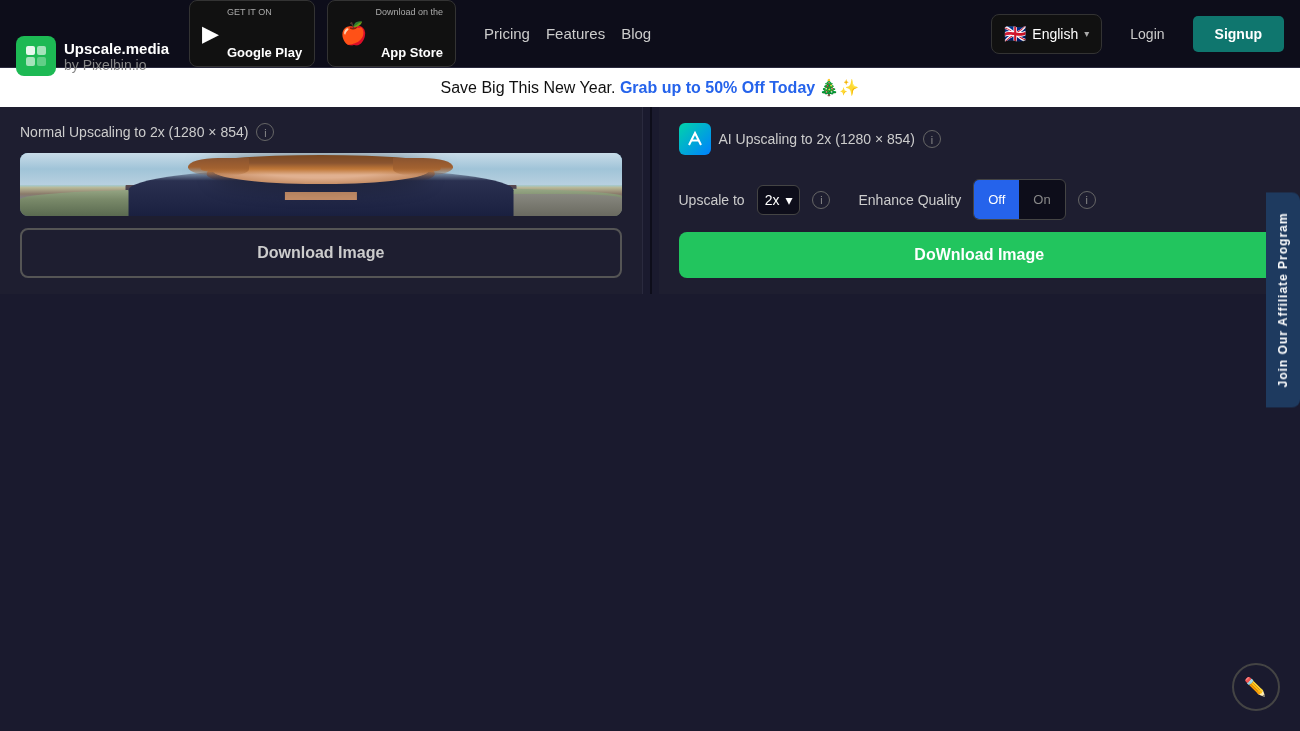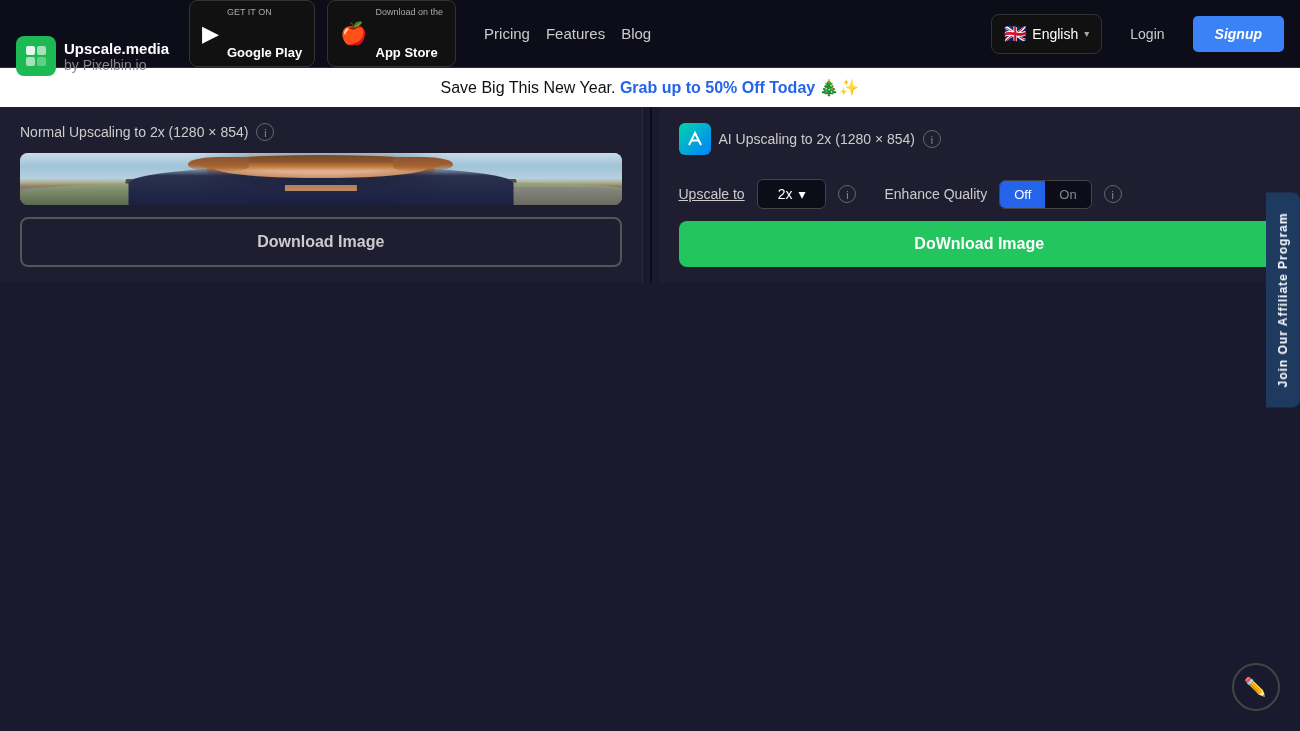--- a/index.html
+++ b/index.html
@@ -85,20 +85,21 @@
 
     .app-badge-small {
       color: #aaa;
       font-size: 9px;
     }
 
     .app-badge-large {
       color: white;
       font-size: 13px;
       font-weight: 600;
+      text-align: right;
     }
 
     .nav-links {
       display: flex;
       align-items: center;
       gap: 16px;
       margin-left: 16px;
       flex: 1;
     }
 
@@ -143,29 +144,28 @@
       color: #ccc;
       font-size: 14px;
       font-weight: 500;
       cursor: pointer;
       padding: 8px 16px;
       background: transparent;
       border: none;
     }
 
     .signup-btn {
-      background: #3b82f6;
+      background: #0f766e;
       color: white;
       font-size: 14px;
       font-weight: 600;
       padding: 10px 22px;
       border-radius: 5px;
       border: none;
       cursor: pointer;
-      font-style: italic;
     }
 
     
     .promo-banner {
       background: #fff;
       text-align: center;
       padding: 10px;
       font-size: 16px;
       color: #111;
     }
@@ -292,31 +292,30 @@
       display: flex;
       align-items: center;
       gap: 12px;
       margin-top: 12px;
       margin-bottom: 12px;
     }
 
     .upscale-label {
       color: #ccc;
       font-size: 14px;
-      text-decoration: underline;
     }
 
     .scale-dropdown {
       display: flex;
       align-items: center;
       gap: 6px;
       background: #0d0d1a;
       border: 1px solid #444;
       border-radius: 6px;
-      padding: 6px 20px;
+      padding: 6px 7px;
       color: white;
       font-size: 14px;
       cursor: pointer;
     }
 
     .enhance-label {
       color: #ccc;
       font-size: 14px;
       margin-left: 8px;
       padding-left: 8px;
@@ -324,21 +323,21 @@
 
     .toggle-group {
       display: flex;
       background: #0d0d1a;
       border-radius: 6px;
       overflow: hidden;
       border: 1px solid #444;
     }
 
     .toggle-btn {
-      padding: 6px 14px;
+      padding: 12px 14px;
       font-size: 13px;
       font-weight: 500;
       cursor: pointer;
       border: none;
       background: transparent;
     }
 
     .toggle-off {
       background: #2563eb;
       color: white;

